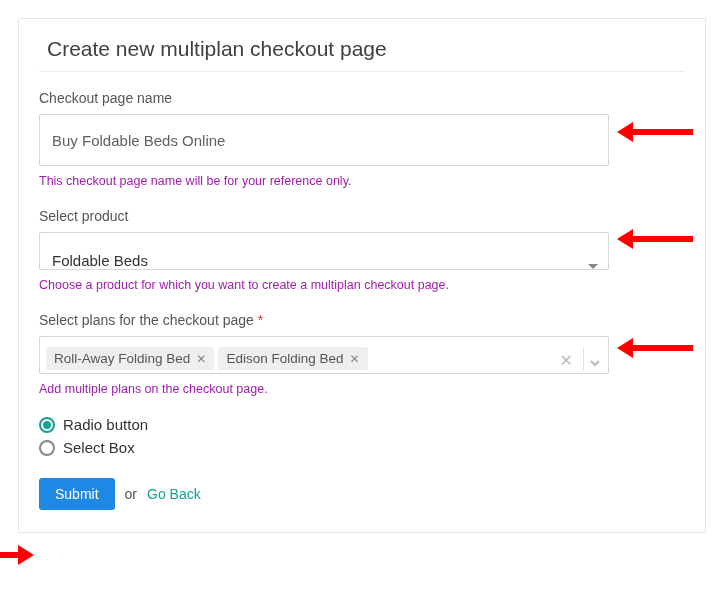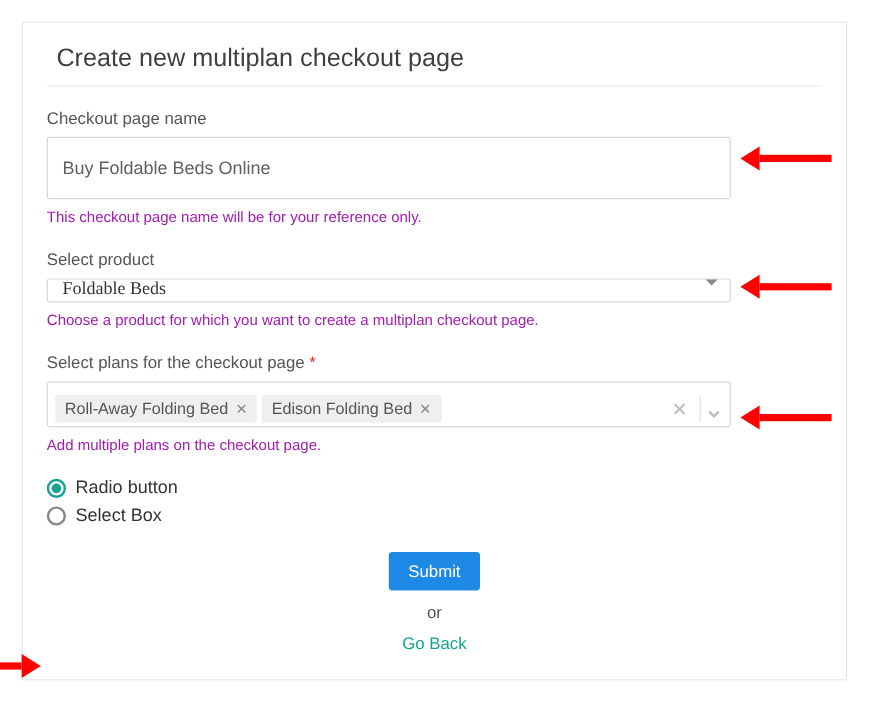--- a/index.html
+++ b/index.html
@@ -47,30 +47,29 @@
     font-size: 15px;
     color: #606060;
   }
   .help-text {
     font-size: 12.5px;
     color: #a21caf;
     margin-top: 8px;
   }
   .select-wrap {
     width: 570px;
-    height: 20px;
+    height: 38px;
     border: 1px solid #d8d8d8;
     border-radius: 2px;
     display: flex;
-    align-items: flex-start;
+    align-items: flex-end;
     padding: 0 10px 0 12px;
     justify-content: space-between;
     cursor: pointer;
     background: #fff;
-    font-family: Liberation Serif, serif;
   }
   .select-wrap .value { font-size: 15px; color: #333; }
   .caret-down {
     width: 0; height: 0;
     border-left: 5px solid transparent;
     border-right: 5px solid transparent;
     border-top: 5px solid #888;
   }
   .multi-wrap {
     width: 570px;
@@ -132,21 +131,20 @@
     border-radius: 50%;
     display: flex; align-items: center; justify-content: center;
   }
   .radio-outer.sel { border-color: #13a394; }
   .radio-inner {
     width: 8px; height: 8px; border-radius: 50%; background: #13a394;
   }
   .actions {
     display: flex; align-items: center; gap: 10px;
     margin-top: 22px;
-    flex-direction: column;
   }
   .btn-submit {
     background: #1e88e5;
     color: #fff;
     border: none;
     border-radius: 3px;
     padding: 8px 16px;
     font-size: 14px;
     cursor: pointer;
   }

